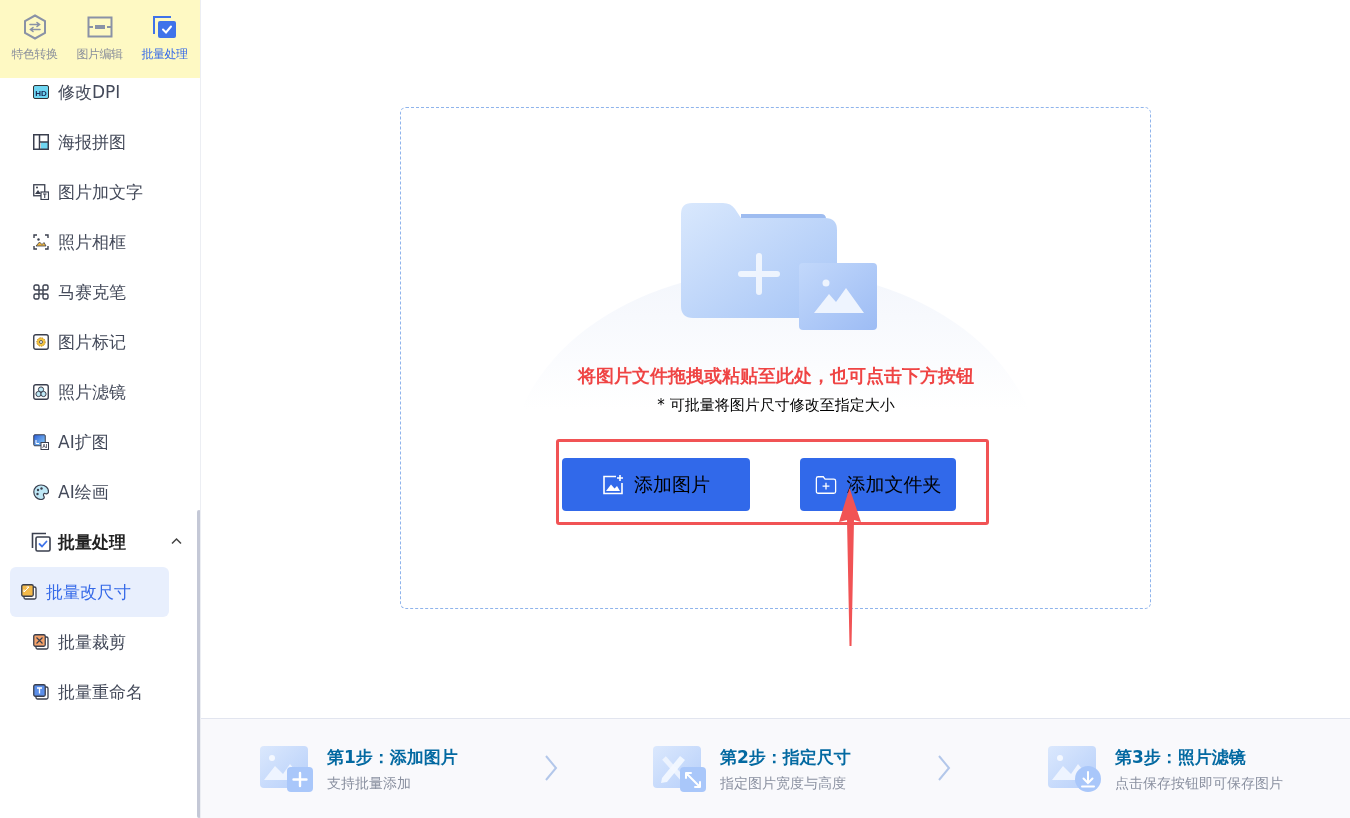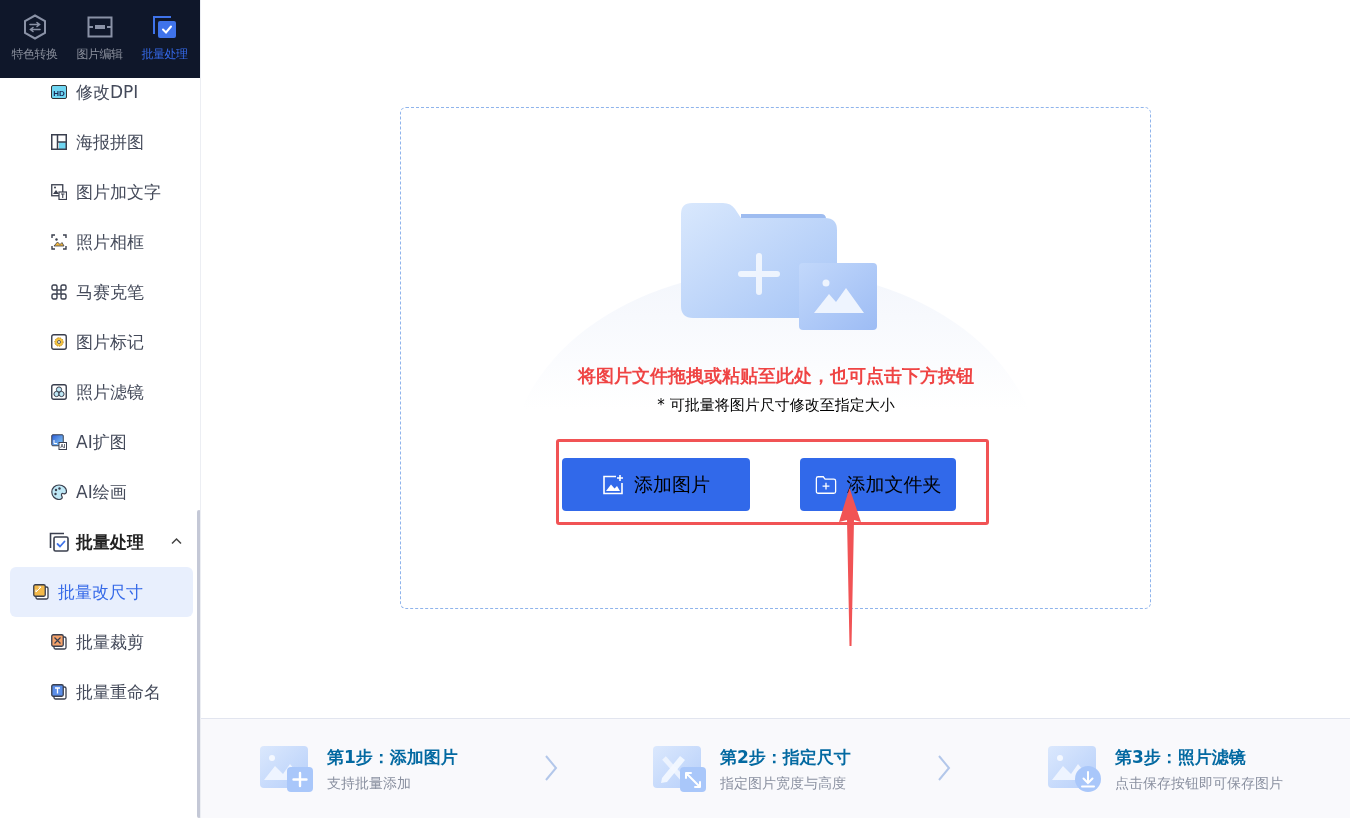--- a/index.html
+++ b/index.html
@@ -2,35 +2,35 @@
 <html><head>
 <meta charset="utf-8">
 <style>
   * { box-sizing: border-box; margin: 0; padding: 0; }
   html, body { width: 1350px; height: 818px; overflow: hidden; background: #ffffff;
     font-family: "DejaVu Sans", "Liberation Sans", sans-serif; color: #333; }
   .app { position: relative; width: 1350px; height: 818px; }
 
   
   .sidebar { position: absolute; left: 0; top: 0; width: 200px; height: 818px; background: #fff; }
-  .top-tabs { position: absolute; left: 0; top: 0; width: 200px; height: 78px; background: #0f172a;
+  .top-tabs { position: absolute; left: 0; top: 0; width: 200px; height: 78px; background: #fef9c3;
     display: flex; padding-left: 2px; }
   .top-tab { width: 65px; display: flex; flex-direction: column; align-items: center; padding-top: 14px; cursor: pointer; }
   .top-tab .ti { width: 26px; height: 26px; display: flex; align-items: center; justify-content: center; }
   .top-tab .tl { font-size: 12px; color: #8a8f9c; margin-top: 6px; white-space: nowrap; letter-spacing: -0.5px; }
   .top-tab.active .tl { color: #3569e8; }
 
   .menu { position: absolute; left: 0; top: 67px; width: 196px; }
-  .menu-item { position: relative; height: 50px; display: flex; align-items: center; padding-left: 51px; cursor: pointer; }
+  .menu-item { position: relative; height: 50px; display: flex; align-items: center; padding-left: 33px; cursor: pointer; }
   .menu-item .mi { width: 16px; height: 16px; margin-right: 9px; display: flex; align-items: center; justify-content: center; }
   .menu-item .ml { font-size: 17px; color: #444a5a; white-space: nowrap; }
   .menu-item.group .ml { font-weight: bold; color: #222; }
   .menu-item.group .mi { width: 20px; height: 20px; margin-left: -2px; margin-right: 7px; }
   .menu-item .chev { position: absolute; right: 14px; top: 17px; font-size: 12px; color: #555; }
-  .menu-item.active { background: #e8effd; border-radius: 6px; margin-left: 10px; width: 183px; padding-left: 23px; }
+  .menu-item.active { background: #e8effd; border-radius: 6px; margin-left: 10px; width: 159px; padding-left: 11px; }
   .menu-item.active .ml { color: #3569e8; }
 
   .scrollbar { position: absolute; left: 197px; top: 510px; width: 4px; height: 308px; background: #c4c8d6; border-radius: 2px; }
   .sidebar-divider { position: absolute; left: 200px; top: 0; width: 1px; height: 818px; background: #eceef3; }
 
   
   .main { position: absolute; left: 201px; top: 0; width: 1149px; height: 718px; background: #fff; }
   .dropzone { position: absolute; left: 199px; top: 107px; width: 751px; height: 502px;
     border: 1.5px dashed #8fb4ec; border-radius: 6px; }
   .arc { position: absolute; left: 308px; top: 270px; width: 532px; height: 200px;

